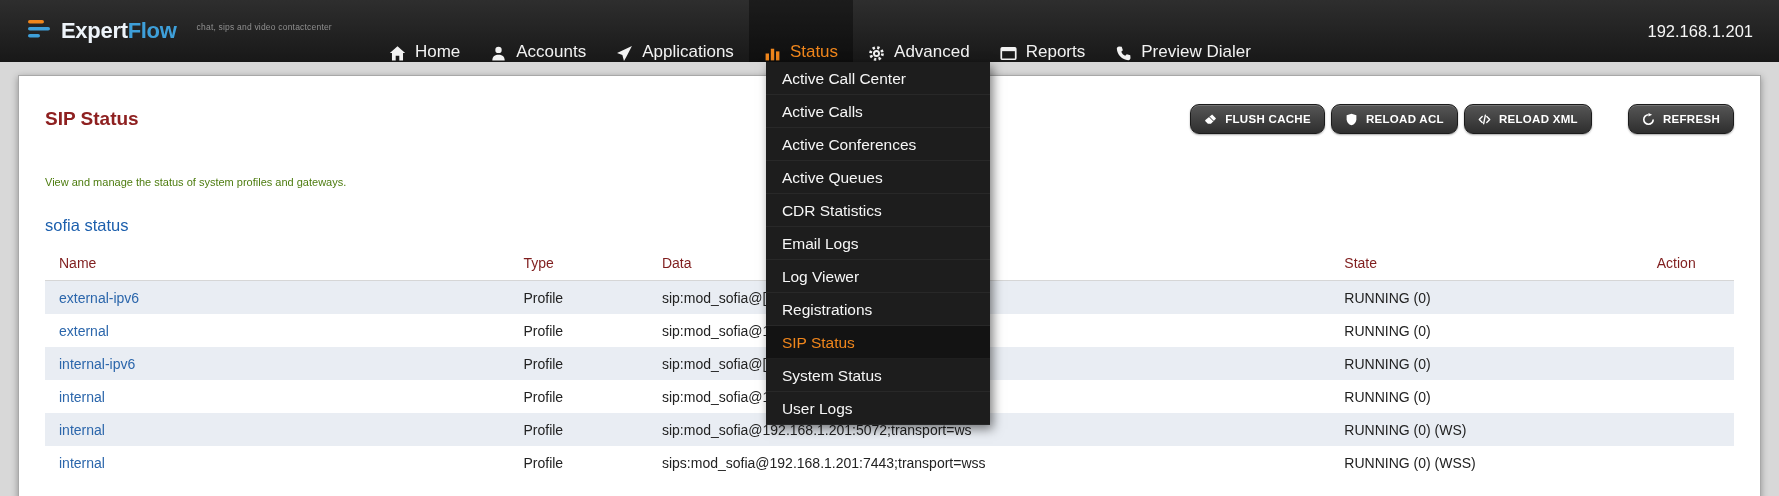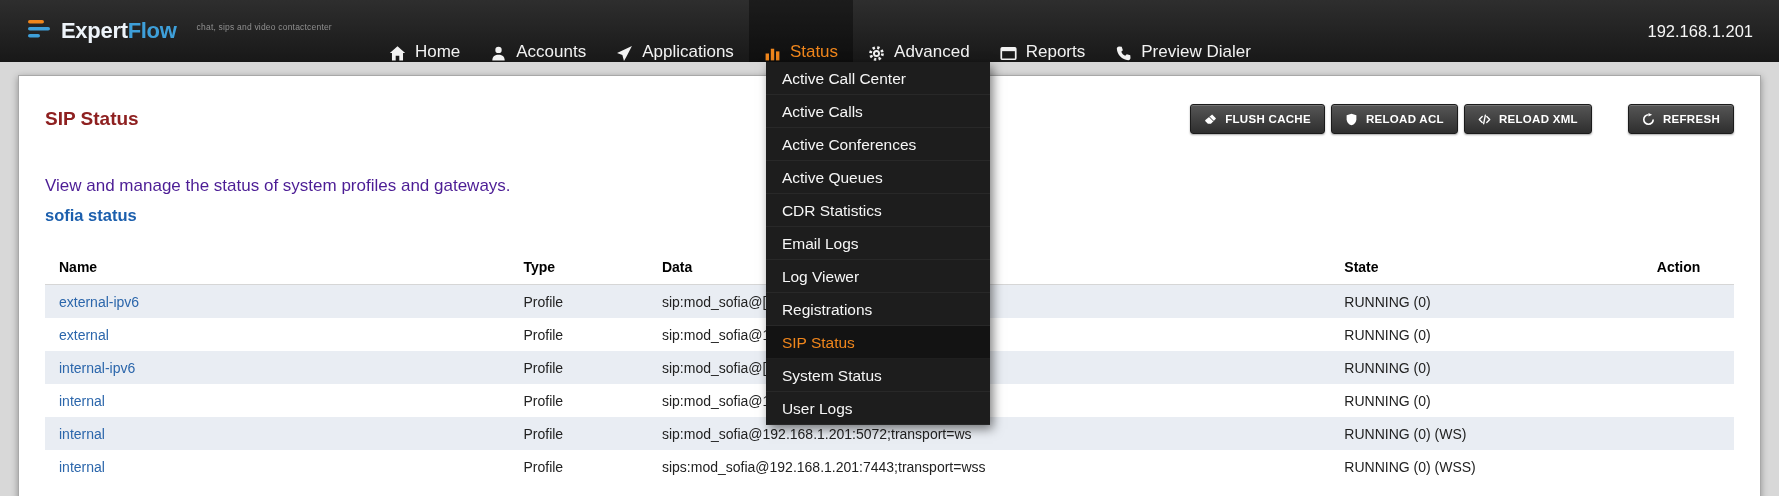--- a/index.html
+++ b/index.html
@@ -69,33 +69,33 @@
   .page-title { font-size: 19px; font-weight: bold; color: #8e2020; }
 
   .toolbar { display: flex; align-items: center; gap: 6px; }
   .toolbar-gap { width: 24px; }
   .btn {
     display: inline-flex; align-items: center; gap: 8px;
     height: 30px; padding: 0 13px;
     background: linear-gradient(#565656, #2e2e2e);
     color: #fff; font-family: inherit;
     font-size: 11.5px; font-weight: bold; letter-spacing: 0.3px;
-    border: 1px solid #1b1b1b; border-radius: 3px;
+    border: 1px solid #1b1b1b; border-radius: 9px;
     box-shadow: inset 0 1px 0 rgba(255,255,255,0.18), 0 1px 2px rgba(0,0,0,0.35);
     cursor: pointer; white-space: nowrap;
   }
   .btn svg { width: 13px; height: 13px; display: block; }
 
-  .description { font-size: 17px; color: #4c1d95; margin-bottom: 10px; }
-  .section-heading { font-size: 16.5px; font-weight: bold; color: #1c5fad; margin-bottom: 16px; }
+  .description { font-size: 11px; color: #4d7c0f; margin-bottom: 28px; }
+  .section-heading { font-size: 16.5px; font-weight: normal; color: #1c5fad; margin-bottom: 2px; }
 
   
   table { width: 100%; border-collapse: collapse; table-layout: fixed; font-size: 14px; }
   th {
-    text-align: left; color: #000000; font-weight: bold;
+    text-align: left; color: #7f1d1d; font-weight: normal;
     padding: 18px 14px 9px; border-bottom: 1px solid #d6d6d6;
     white-space: nowrap;
   }
   td { padding: 8.5px 14px; color: #222; white-space: nowrap; overflow: hidden; margin-left: 48px; }
   tr.striped td { background: #e9edf3; }
   a.plink { color: #2b66ab; text-decoration: none; cursor: pointer; }
 </style>
 </head>
 <body>
 

